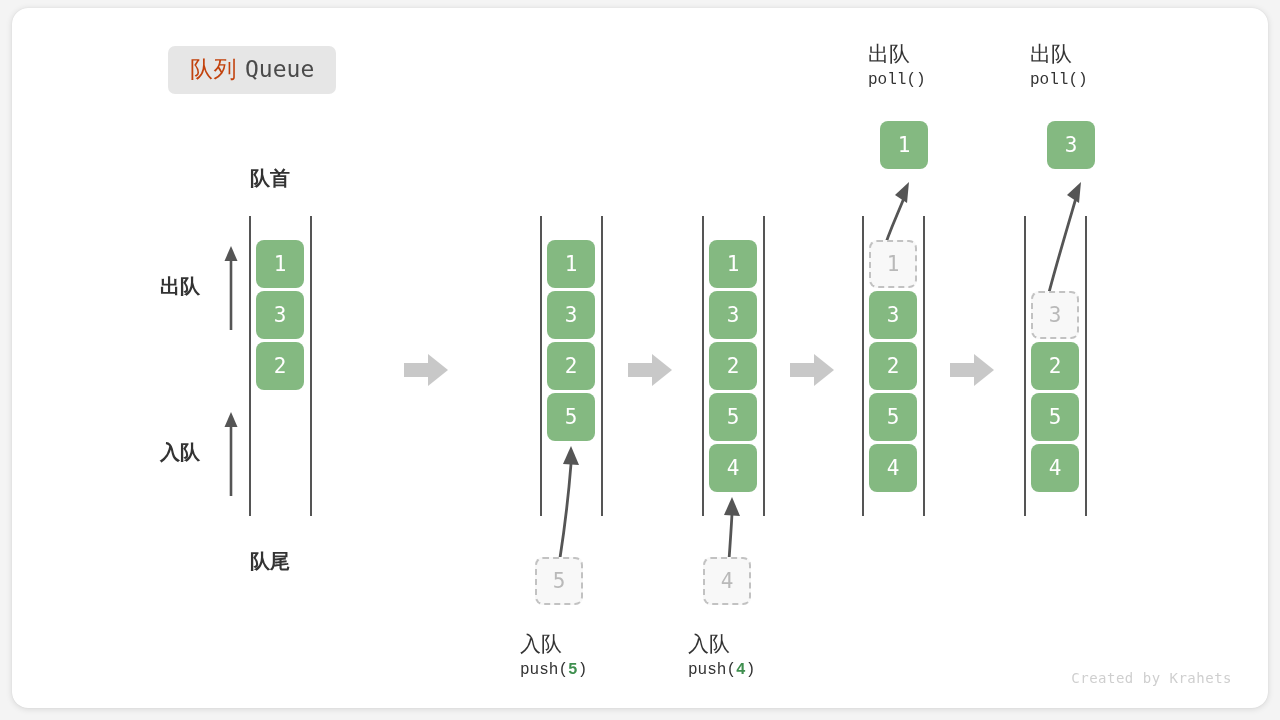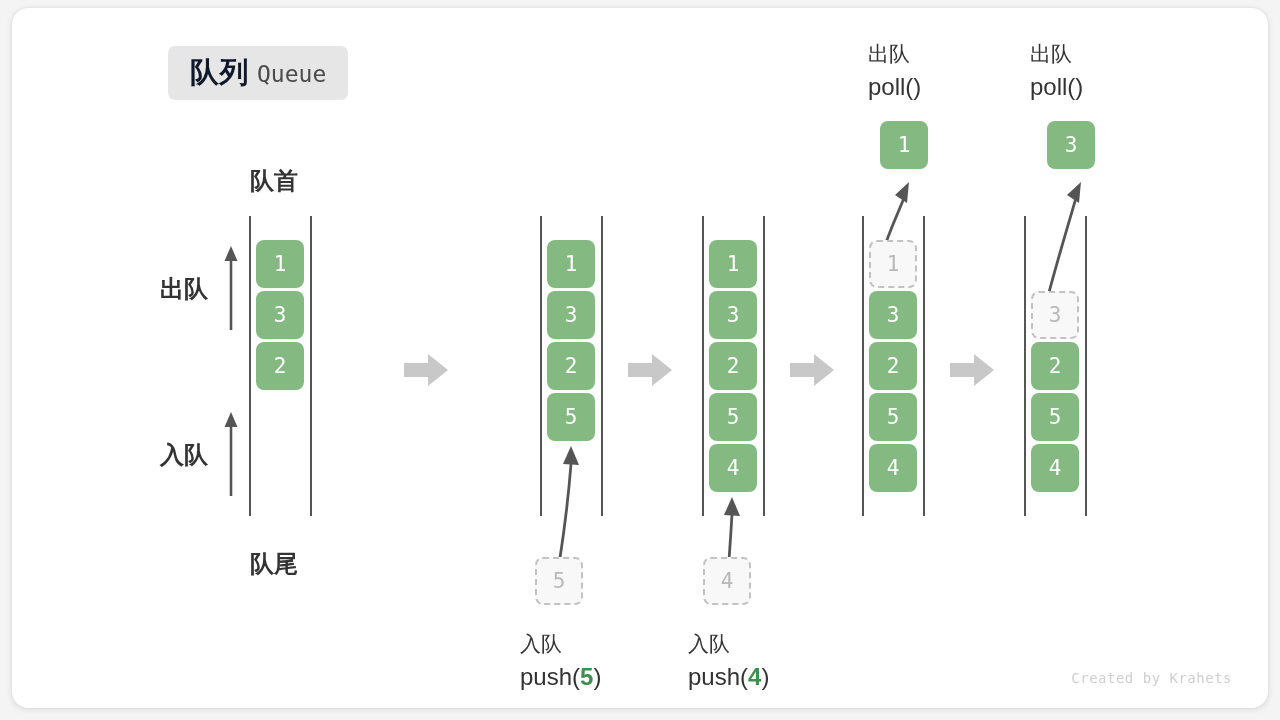--- a/index.html
+++ b/index.html
@@ -31,55 +31,55 @@
   #title-badge {
     left: 156px;
     top: 38px;
     padding: 12px 22px 13px 22px;
     background: #e6e6e6;
     border-radius: 7px;
     white-space: nowrap;
     line-height: 1;
   }
   #title-badge .cn {
-    font-size: 29px;
-    font-weight: bold;
-    color: #0f172a;
+    font-size: 23px;
+    font-weight: normal;
+    color: #c2410c;
     letter-spacing: 0.5px;
   }
   #title-badge .en {
     font-size: 23px;
     color: #4a4a4a;
     font-family: "DejaVu Sans Mono", "Liberation Mono", monospace;
     margin-left: 8px;
   }
 
   
   .cn-bold {
-    font-size: 24px;
+    font-size: 20px;
     font-weight: bold;
     color: #333333;
     white-space: nowrap;
     line-height: 1.25;
   }
   .op-label {
     white-space: nowrap;
     line-height: 1.48;
     text-align: left;
   }
   .op-label .cn {
     display: block;
     font-size: 21px;
     color: #333333;
   }
   .op-label .code {
     display: block;
-    font-size: 24px;
+    font-size: 16px;
     color: #333333;
-    font-family: Liberation Sans, sans-serif;
+    font-family: Liberation Mono, monospace;
   }
   .op-label .code .num { color: #3f8f4f; font-weight: bold; }
 
   
   .rail {
     width: 2px;
     background: #555555;
   }
 
   

